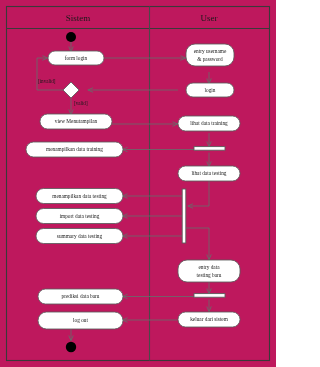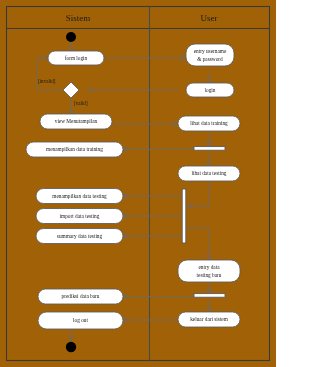--- a/index.html
+++ b/index.html
@@ -10,21 +10,21 @@
   body {
     width: 276px;
     height: 367px;
     font-family: "Liberation Serif", serif;
     overflow: hidden;
   }
   #diagram-root {
     position: relative;
     width: 276px;
     height: 367px;
-    background: #a16207;
+    background: #be185d;
   }
   svg#activity-diagram {
     display: block;
     width: 276px;
     height: 367px;
   }
   .lane-title {
     font-family: "Liberation Serif", serif;
     font-size: 9px;
     fill: #1a1a1a;

